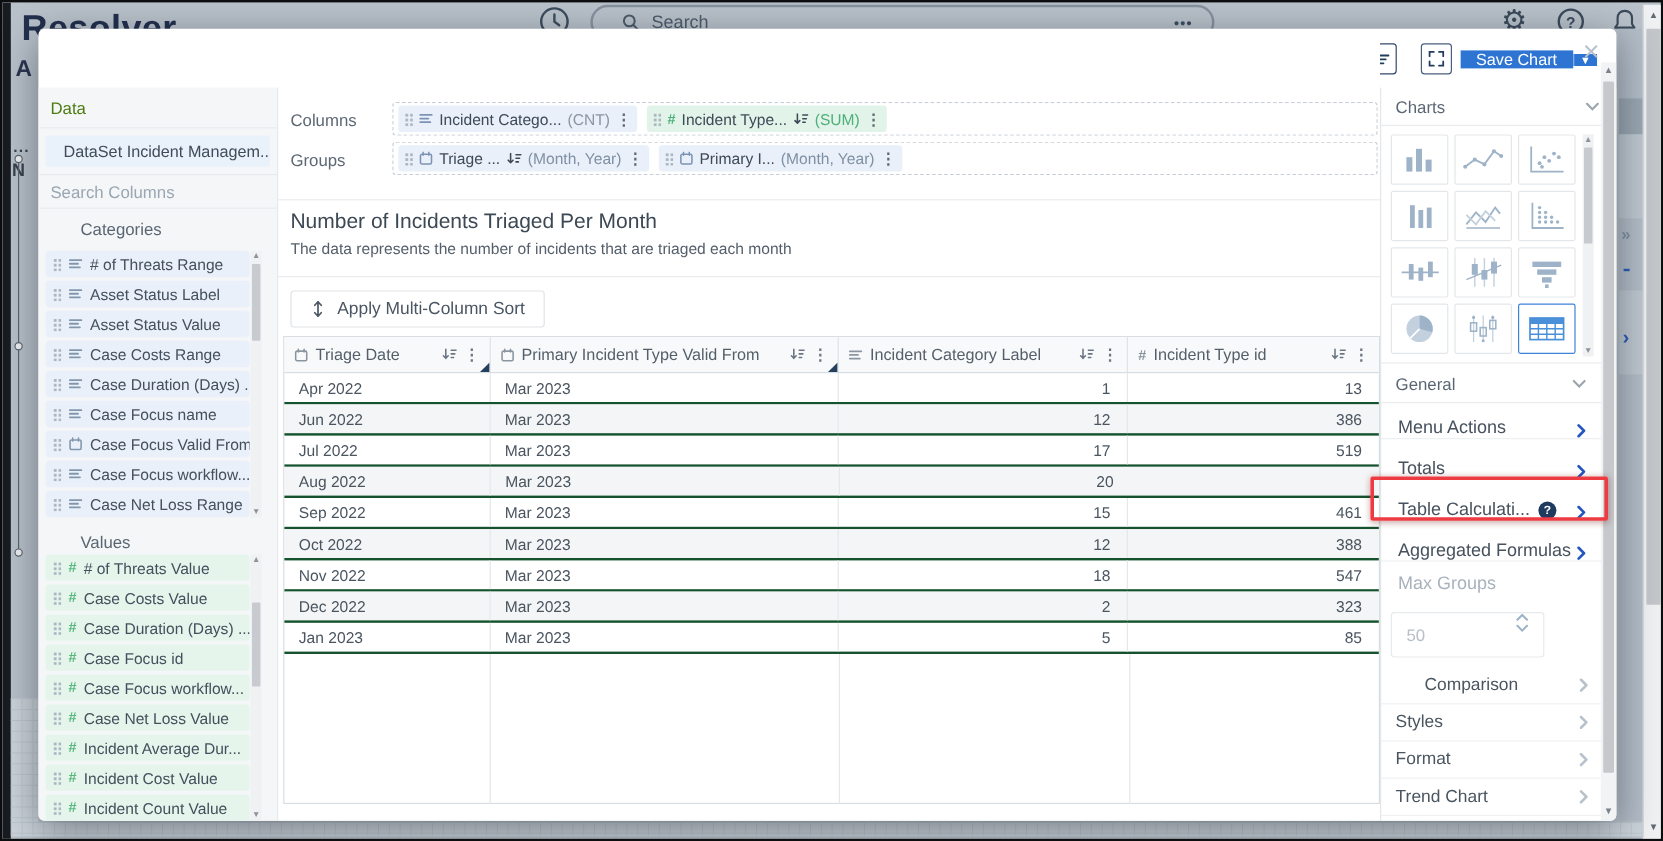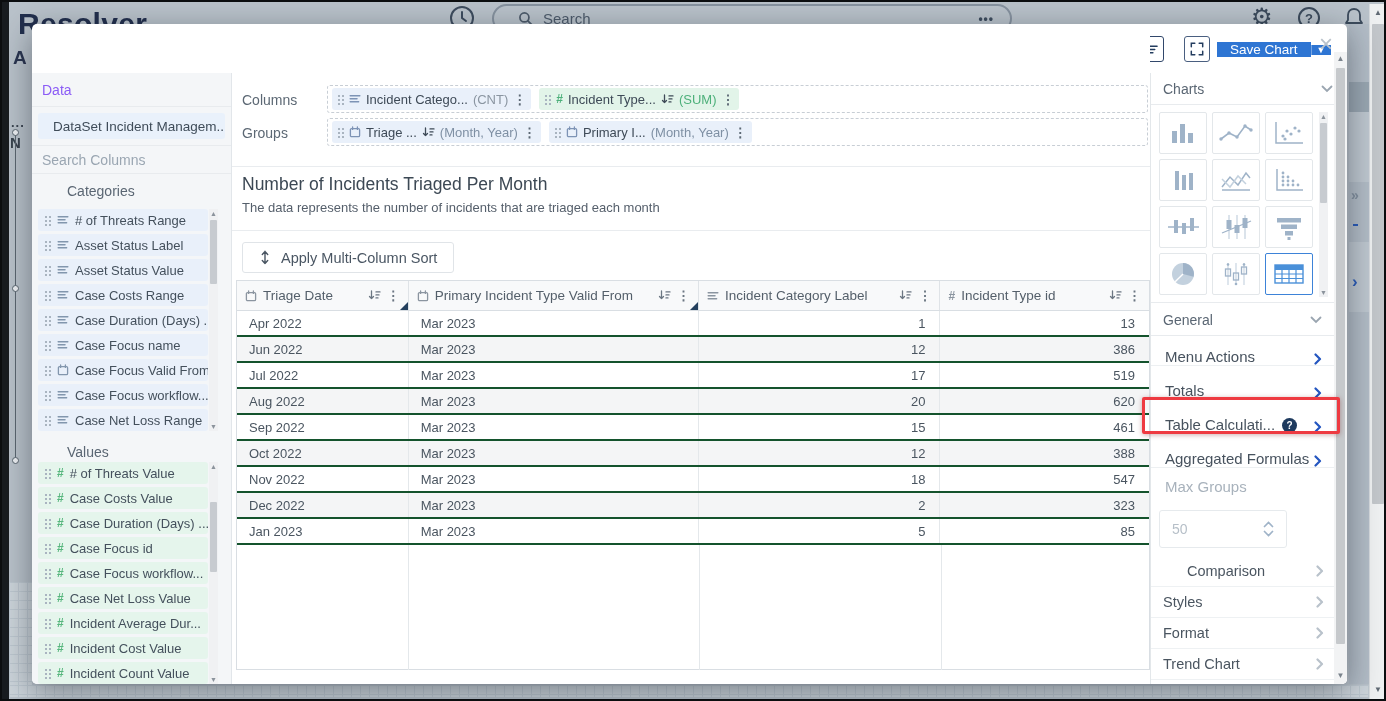--- a/index.html
+++ b/index.html
@@ -60,21 +60,21 @@
   .sq-btn { width:26px; height:26px; border:1px solid #32486b; border-radius:3px; background:#fff;
             display:flex; align-items:center; justify-content:center; color:#233c5e; font-size:14px; font-weight:bold;}
   .save-btn { left:1185px; height:27px; display:flex; border-radius:3px; overflow:hidden; }
   .save-main { background:#2e75d3; color:#fff; font-size:13.5px; display:flex; align-items:center; padding:0 13px; }
   .save-caret { background:#2e75d3; border-left:1px solid rgba(255,255,255,.35); color:#fff; width:20px;
                 display:flex; align-items:center; justify-content:center; font-size:9px; }
   .close-x { left:1287px; top:8px; font-size:24px; color:#b9c2cb; line-height:1; cursor:default;}
 
   
   .data-panel { left:0; top:49px; width:200px; height:611px; background:#f4f6f8; border-right:1px solid #e2e6ea; }
-  .dp-h { padding:9px 10px 8px; font-size:14px; color:#8b5cf6; border-bottom:1px solid #e8ebee; }
+  .dp-h { padding:9px 10px 8px; font-size:14px; color:#4d7c0f; border-bottom:1px solid #e8ebee; }
   .dp-dataset-wrap { padding:6px; border-bottom:1px solid #e8ebee; }
   .dp-dataset { display:flex; align-items:center; gap:7px; background:#e9f1fb; border-radius:3px;
                 height:26px; padding:0 8px; font-size:13.5px; color:#3f4c59; white-space:nowrap; overflow:hidden;}
   .dp-search { display:flex; align-items:center; border-bottom:1px solid #e8ebee; height:28px; padding:0 10px;}
   .dp-search input { flex:1; border:none; outline:none; background:transparent; font-size:14px; color:#5a6673;
                      font-family:"Liberation Sans",sans-serif;}
   .dp-search input::placeholder { color:#9aa6b2; }
   .dp-sec { padding:9px 10px 6px; font-size:14px; color:#5a6673;margin-left:25px; }
   .dp-list { position:absolute; left:6px; width:170px; display:flex; flex-direction:column; gap:3px; }
   .dp-item { display:flex; align-items:center; gap:6px; height:22px; border-radius:3px; padding:0 6px;
@@ -136,21 +136,21 @@
   .tile { position:absolute; width:48px; height:42px; border:1px solid #e3e7ea; border-radius:2px;
           background:#fff; display:flex; align-items:center; justify-content:center; }
   .tile.sel { border:1px solid #3d83d8; }
   .rp-item { position:absolute; left:0; width:185px; height:34px; display:flex; align-items:flex-end;
              padding:0 14px; border-bottom:1px solid #edf0f2; font-size:15px; color:#47525e; }
   .rp-item .chev { margin-left:auto; }
   .help-badge { width:15px; height:15px; border-radius:50%; background:#1e3a5e; color:#fff; font-size:10px;
                 font-weight:bold; display:flex; align-items:center; justify-content:center; margin-left:7px; }
   .rp-gray-label { position:absolute; left:14px; top:405px; font-size:15px; color:#a8b2bc; }
   .maxg-input { position:absolute; left:8px; top:437px; width:128px; height:38px; border:1px solid #e6eaed;
-                border-radius:3px; display:flex; align-items:center; padding:0 12px; }
+                border-radius:3px; display:flex; padding:0 12px; }
   .maxg-input input { width:90px; border:none; outline:none; font-size:14px; color:#b6bfc8; background:transparent;
                       font-family:"Liberation Sans",sans-serif;}
   .spinners { margin-left:auto; display:flex; flex-direction:column; gap:2px; }
   .rp-item2 { position:absolute; left:0; width:185px; height:31px; display:flex; align-items:center;
               padding:0 12px; border-bottom:1px solid #eef1f3; font-size:14.5px; color:#4a5560; }
   .rp-item2 .chev { margin-left:auto; }
 
   
   .modal-sb { position:absolute; right:0; top:28px; width:13px; height:632px; background:#f2f3f4; }
 
@@ -519,21 +519,20 @@
             <div class="gt-row">
               <div class="gt-cell" style="width:172px">Jul 2022</div>
               <div class="gt-cell" style="width:291px">Mar 2023</div>
               <div class="gt-cell num" style="width:242px">17</div>
               <div class="gt-cell num" style="width:209px">519</div>
             </div>
             <div class="gt-row alt">
               <div class="gt-cell" style="width:172px">Aug 2022</div>
               <div class="gt-cell" style="width:291px">Mar 2023</div>
               <div class="gt-cell num" style="width:242px">20</div>
-              <div class="gt-cell num" style="width:209px">620</div>
             </div>
             <div class="gt-row">
               <div class="gt-cell" style="width:172px">Sep 2022</div>
               <div class="gt-cell" style="width:291px">Mar 2023</div>
               <div class="gt-cell num" style="width:242px">15</div>
               <div class="gt-cell num" style="width:209px">461</div>
             </div>
             <div class="gt-row alt">
               <div class="gt-cell" style="width:172px">Oct 2022</div>
               <div class="gt-cell" style="width:291px">Mar 2023</div>

